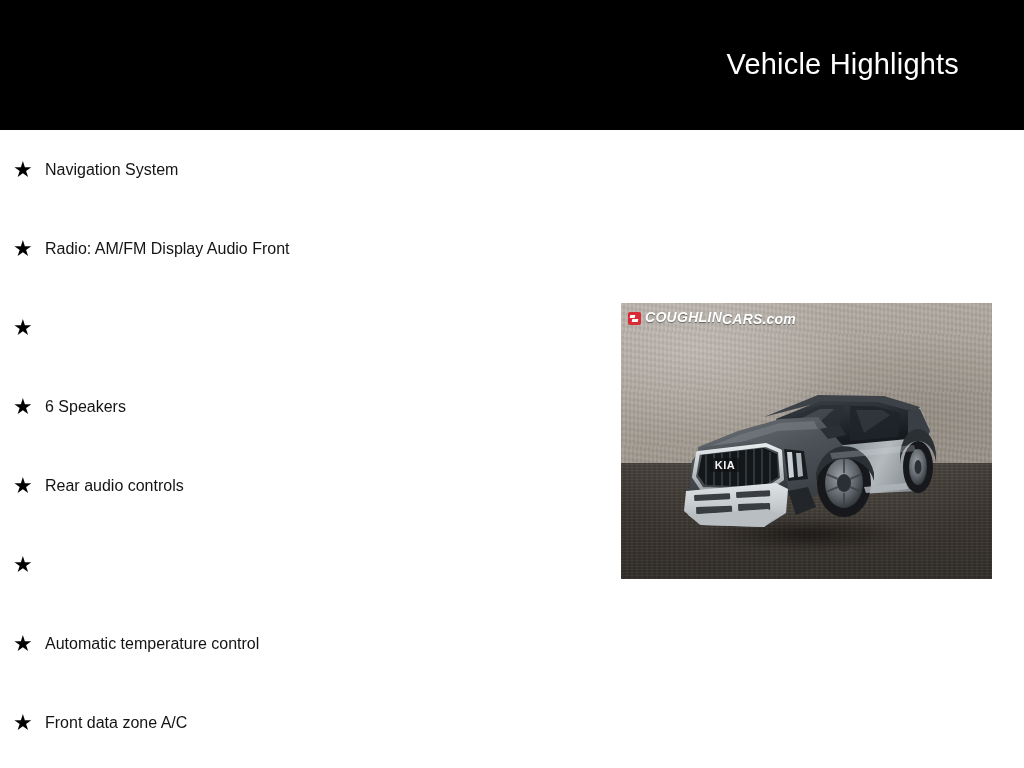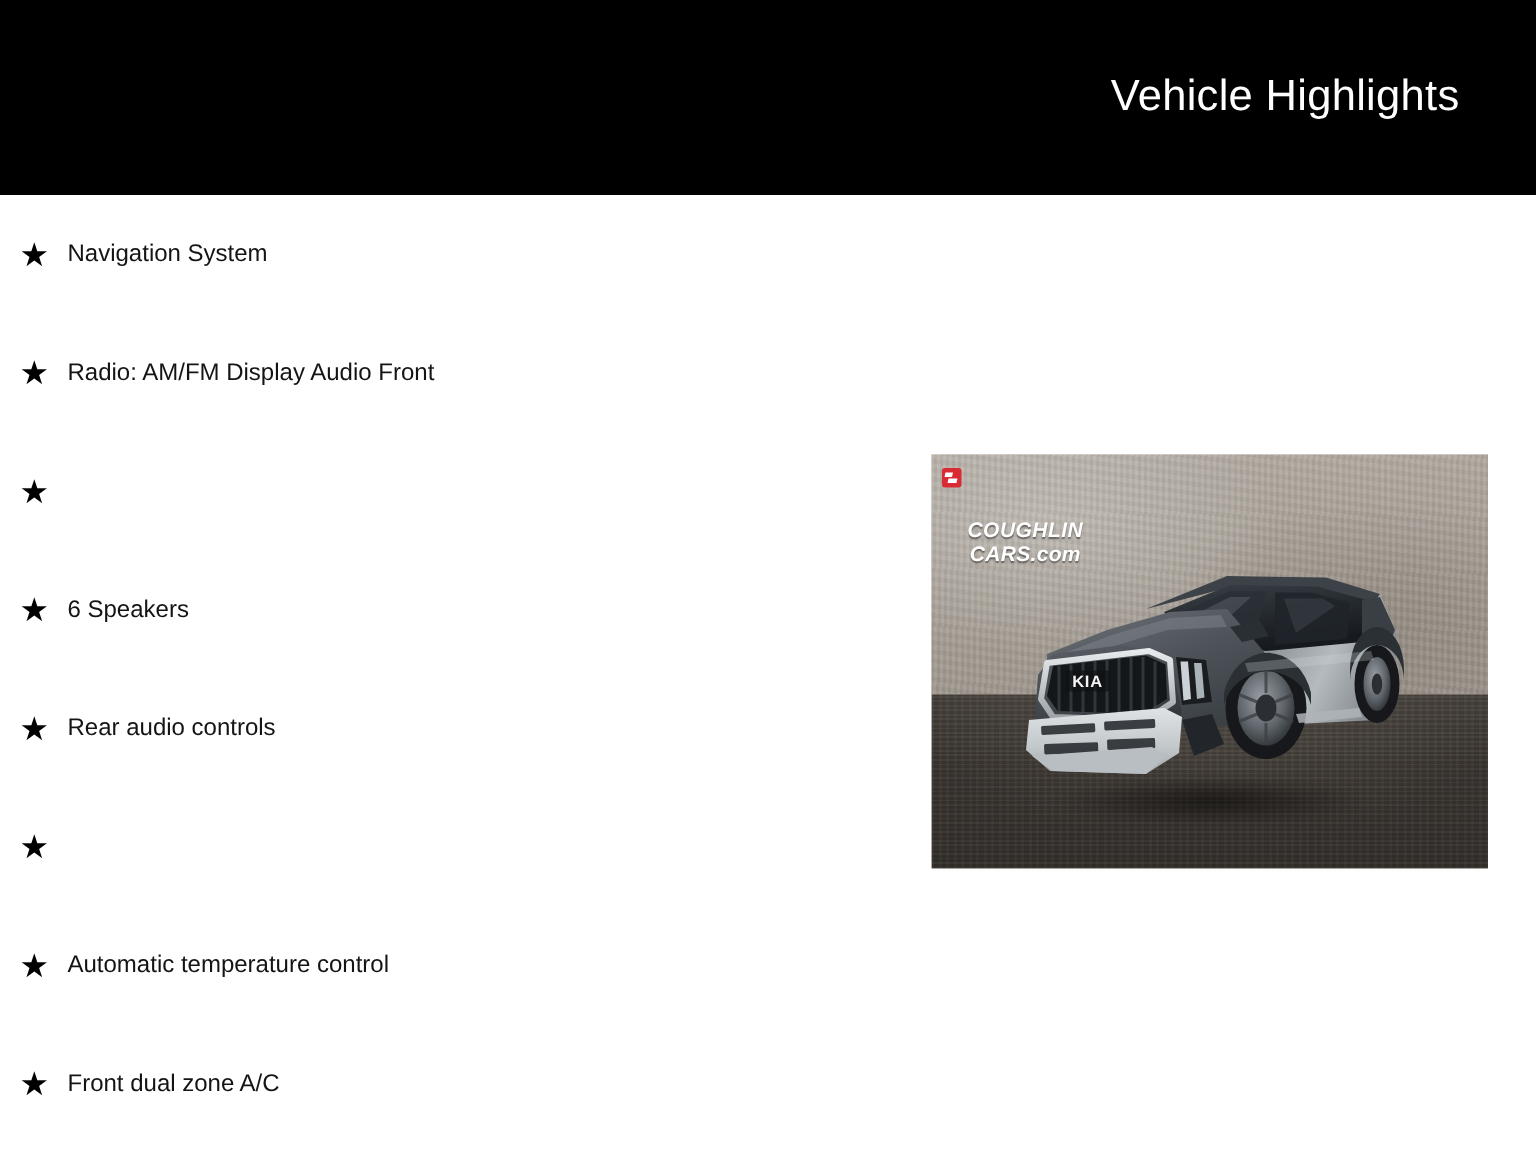--- a/index.html
+++ b/index.html
@@ -21,21 +21,21 @@
     position: absolute;
     left: 0;
     top: 0;
     width: 1024px;
     height: 130px;
     background: #000000;
     box-sizing: border-box;
   }
   .header-title {
     position: absolute;
-    right: 51px;
+    right: 65px;
     top: 47px;
     color: #ffffff;
     font-size: 29px;
     font-weight: 400;
     letter-spacing: 0.2px;
     line-height: 34px;
     white-space: nowrap;
     margin-left: 48px;
   }
 
@@ -158,24 +158,23 @@
   .wm-mark::after {
     content: "";
     position: absolute;
     left: 4px; top: 7px;
     width: 6px; height: 3px;
     background: #ffffff;
     transform: skewX(-12deg);
   }
   .wm-text {
     display: flex;
-    flex-direction: column;
-    align-items: center;
+    flex-direction: row;
+    align-items: flex-start;
     line-height: 1;
-    margin-top: 36px;
   }
   .wm-primary {
     color: #ffffff;
     font-size: 14px;
     font-weight: 700;
     font-style: italic;
     letter-spacing: 0.3px;
     text-shadow: 0 1px 1px rgba(0,0,0,0.45);
   }
   .wm-secondary {
@@ -185,21 +184,21 @@
     font-style: italic;
     letter-spacing: 0.2px;
     margin-top: 2px;
     text-shadow: 0 1px 1px rgba(0,0,0,0.45);
   }
 
   
   .suv {
     position: absolute;
     left: 47px;
-    top: 41px;
+    top: 52px;
     width: 300px;
     height: 190px;
     z-index: 4;
   }
   .suv svg { display: block; width: 100%; height: 100%; }
 </style>
 </head>
 <body>
 
 <div class="header-bar">
@@ -228,21 +227,21 @@
   </li>
   <li class="feature-item">
     <span class="feature-bullet">★</span>
   </li>
   <li class="feature-item">
     <span class="feature-bullet">★</span>
     <span class="feature-label">Automatic temperature control</span>
   </li>
   <li class="feature-item">
     <span class="feature-bullet">★</span>
-    <span class="feature-label">Front dual zone A/C</span>
+    <span class="feature-label">Front data zone A/C</span>
   </li>
 </ul>
 
 <div class="vehicle-photo">
   <div class="photo-wall"></div>
   <div class="photo-floor"></div>
   <div class="floor-shadow"></div>
 
   <div class="photo-watermark">
     <span class="wm-mark"></span>

